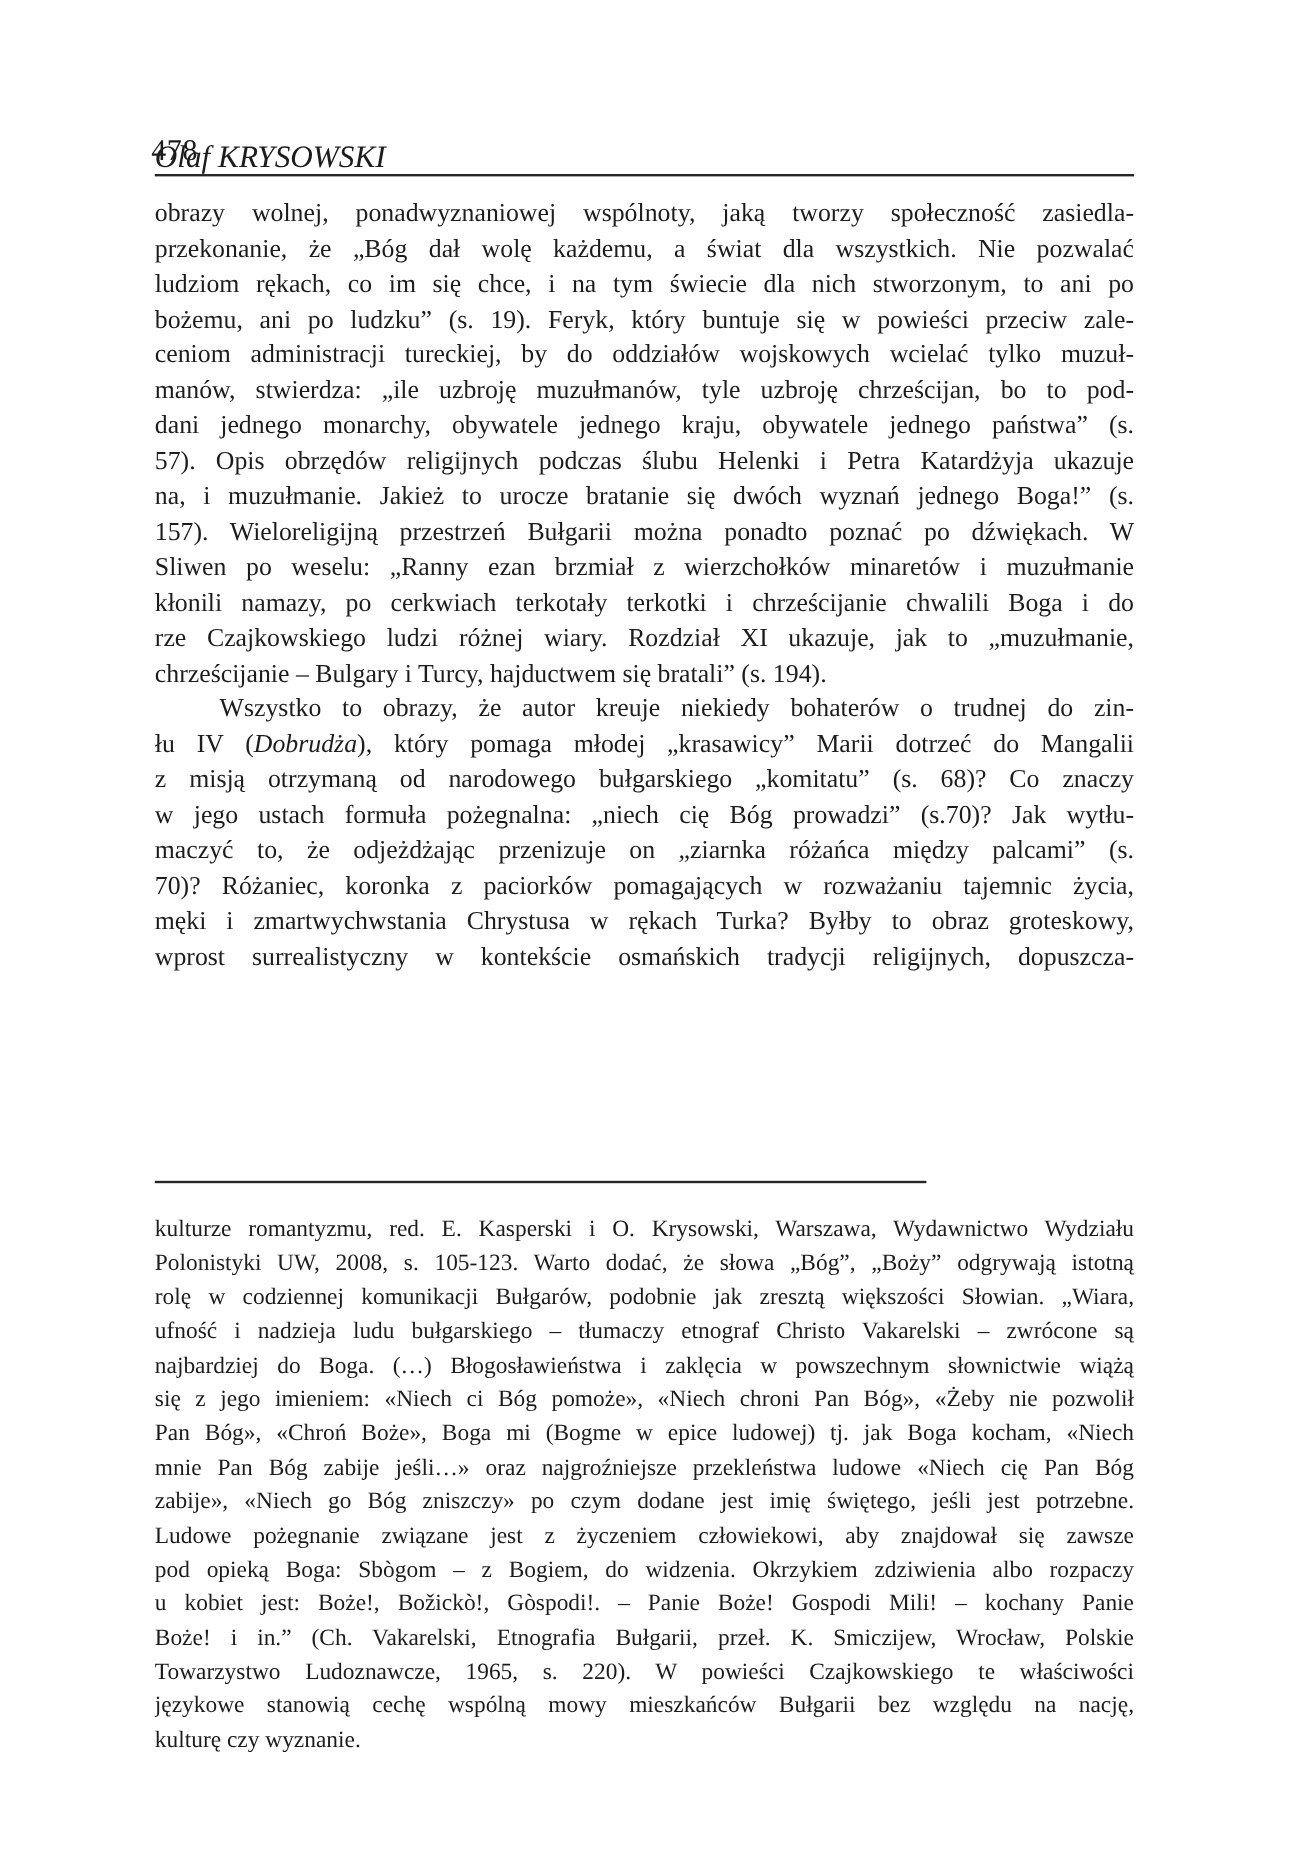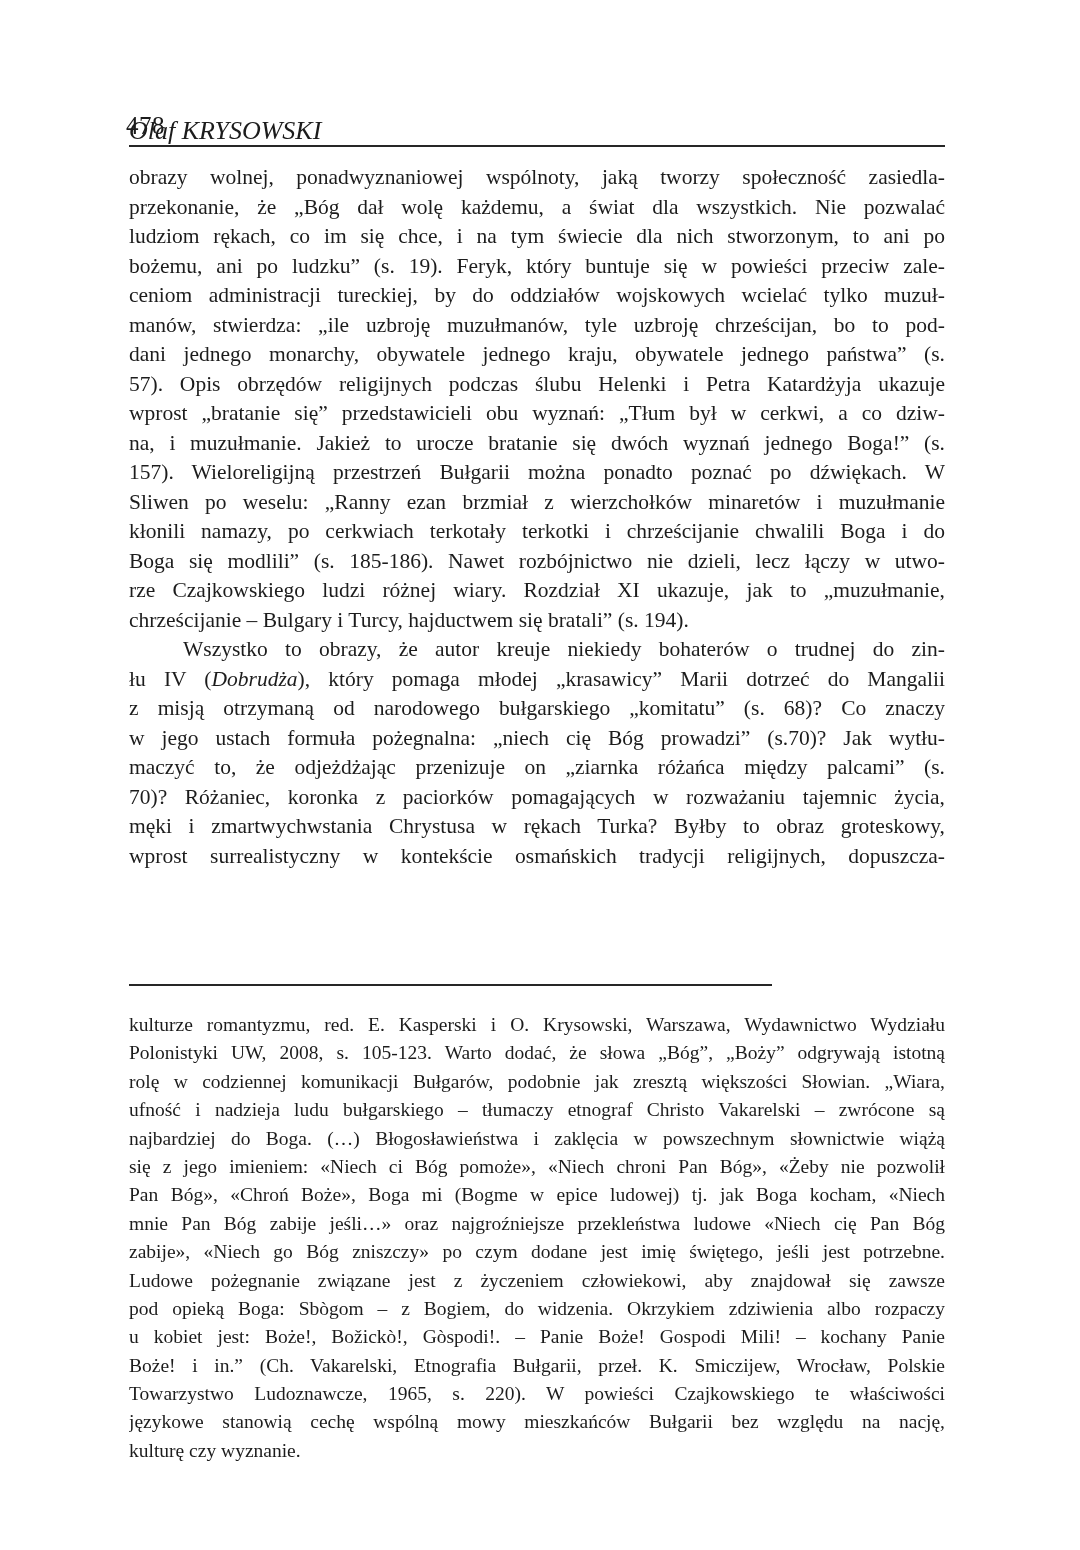--- a/index.html
+++ b/index.html
@@ -93,26 +93,24 @@
   <div class="body-text">
     <div class="paragraph">
       <div class="line">obrazy wolnej, ponadwyznaniowej wspólnoty, jaką tworzy społeczność zasiedla-</div>
       <div class="line">przekonanie, że „Bóg dał wolę każdemu, a świat dla wszystkich. Nie pozwalać</div>
       <div class="line">ludziom rękach, co im się chce, i na tym świecie dla nich stworzonym, to ani po</div>
       <div class="line">bożemu, ani po ludzku” (s. 19). Feryk, który buntuje się w powieści przeciw zale-</div>
       <div class="line">ceniom administracji tureckiej, by do oddziałów wojskowych wcielać tylko muzuł-</div>
       <div class="line">manów, stwierdza: „ile uzbroję muzułmanów, tyle uzbroję chrześcijan, bo to pod-</div>
       <div class="line">dani jednego monarchy, obywatele jednego kraju, obywatele jednego państwa” (s.</div>
       <div class="line">57). Opis obrzędów religijnych podczas ślubu Helenki i Petra Katardżyja ukazuje</div>
-      <div class="line">wprost „bratanie się” przedstawicieli obu wyznań: „Tłum był w cerkwi, a co dziw-</div>
       <div class="line">na, i muzułmanie. Jakież to urocze bratanie się dwóch wyznań jednego Boga!” (s.</div>
       <div class="line">157). Wieloreligijną przestrzeń Bułgarii można ponadto poznać po dźwiękach. W</div>
       <div class="line">Sliwen po weselu: „Ranny ezan brzmiał z wierzchołków minaretów i muzułmanie</div>
       <div class="line">kłonili namazy, po cerkwiach terkotały terkotki i chrześcijanie chwalili Boga i do</div>
-      <div class="line">Boga się modlili” (s. 185-186). Nawet rozbójnictwo nie dzieli, lecz łączy w utwo-</div>
       <div class="line">rze Czajkowskiego ludzi różnej wiary. Rozdział XI ukazuje, jak to „muzułmanie,</div>
       <div class="line para-end">chrześcijanie – Bulgary i Turcy, hajductwem się bratali” (s. 194).</div>
     </div>
     <div class="paragraph">
       <div class="line first">Wszystko to obrazy, że autor kreuje niekiedy bohaterów o trudnej do zin-</div>
       <div class="line"><span>łu IV (</span><span class="italic">Dobrudża</span><span>), który pomaga młodej „krasawicy” Marii dotrzeć do Mangalii</span></div>
       <div class="line">z misją otrzymaną od narodowego bułgarskiego „komitatu” (s. 68)? Co znaczy</div>
       <div class="line">w jego ustach formuła pożegnalna: „niech cię Bóg prowadzi” (s.70)? Jak wytłu-</div>
       <div class="line">maczyć to, że odjeżdżając przenizuje on „ziarnka różańca między palcami” (s.</div>
       <div class="line">70)? Różaniec, koronka z paciorków pomagających w rozważaniu tajemnic życia,</div>

